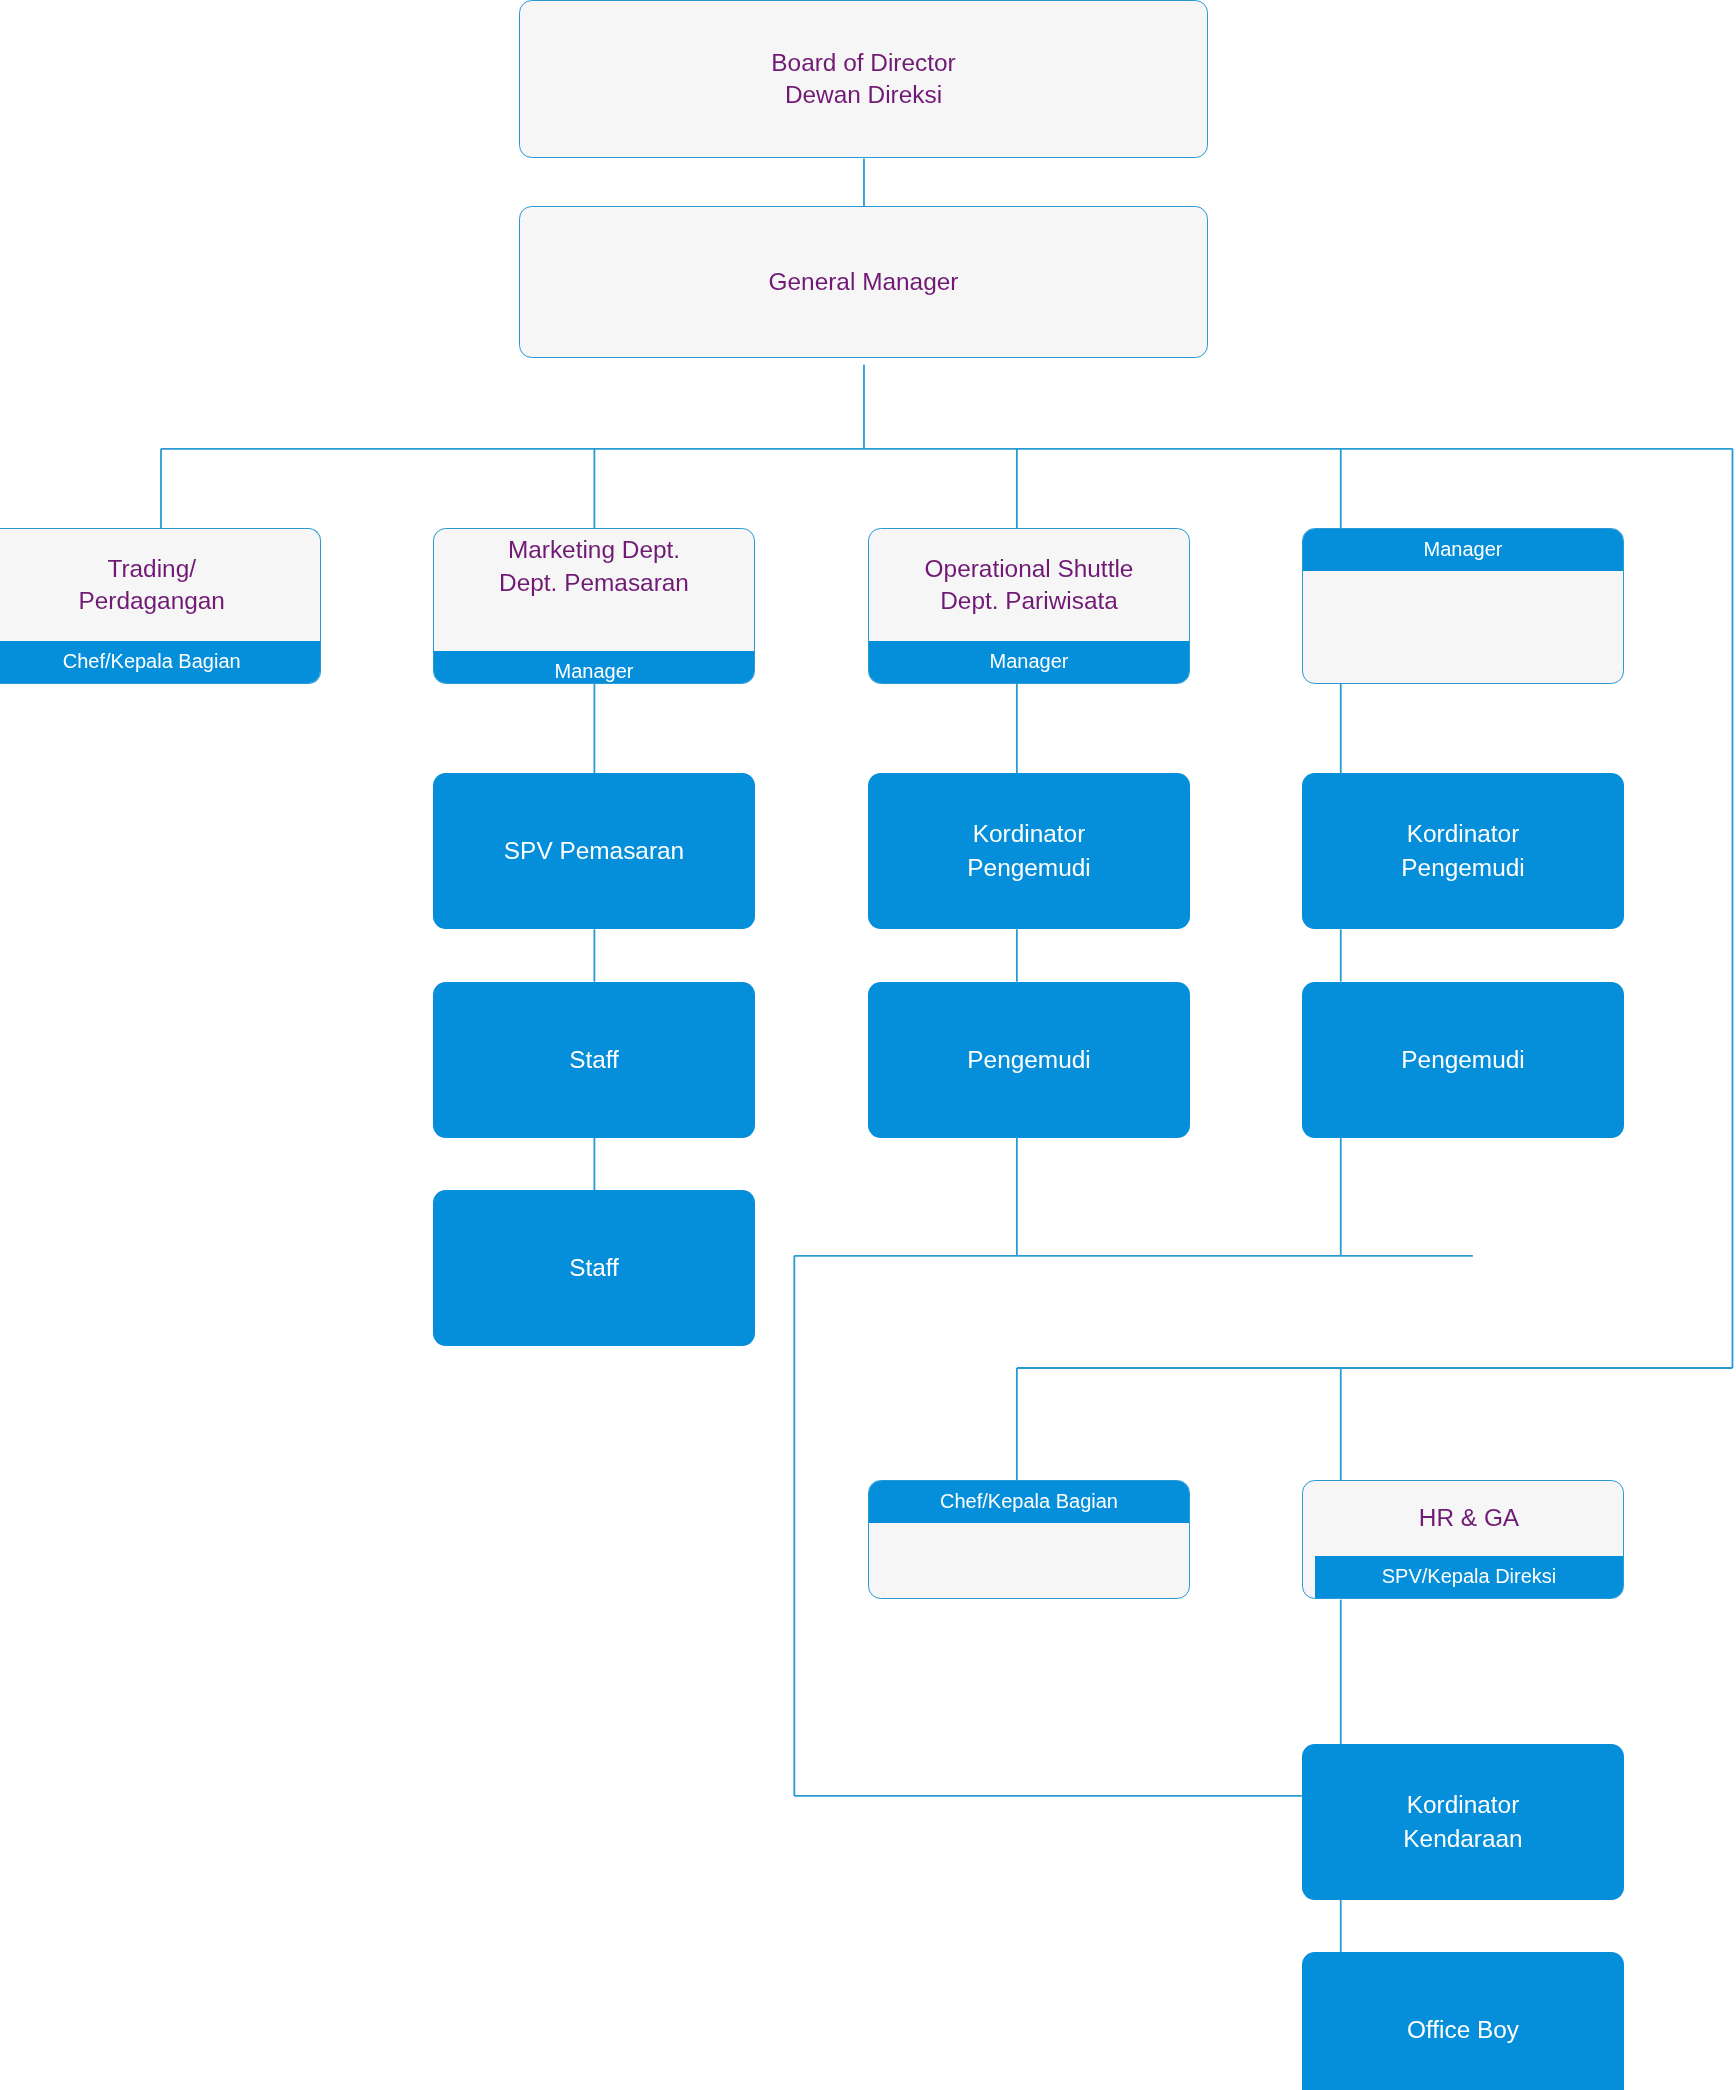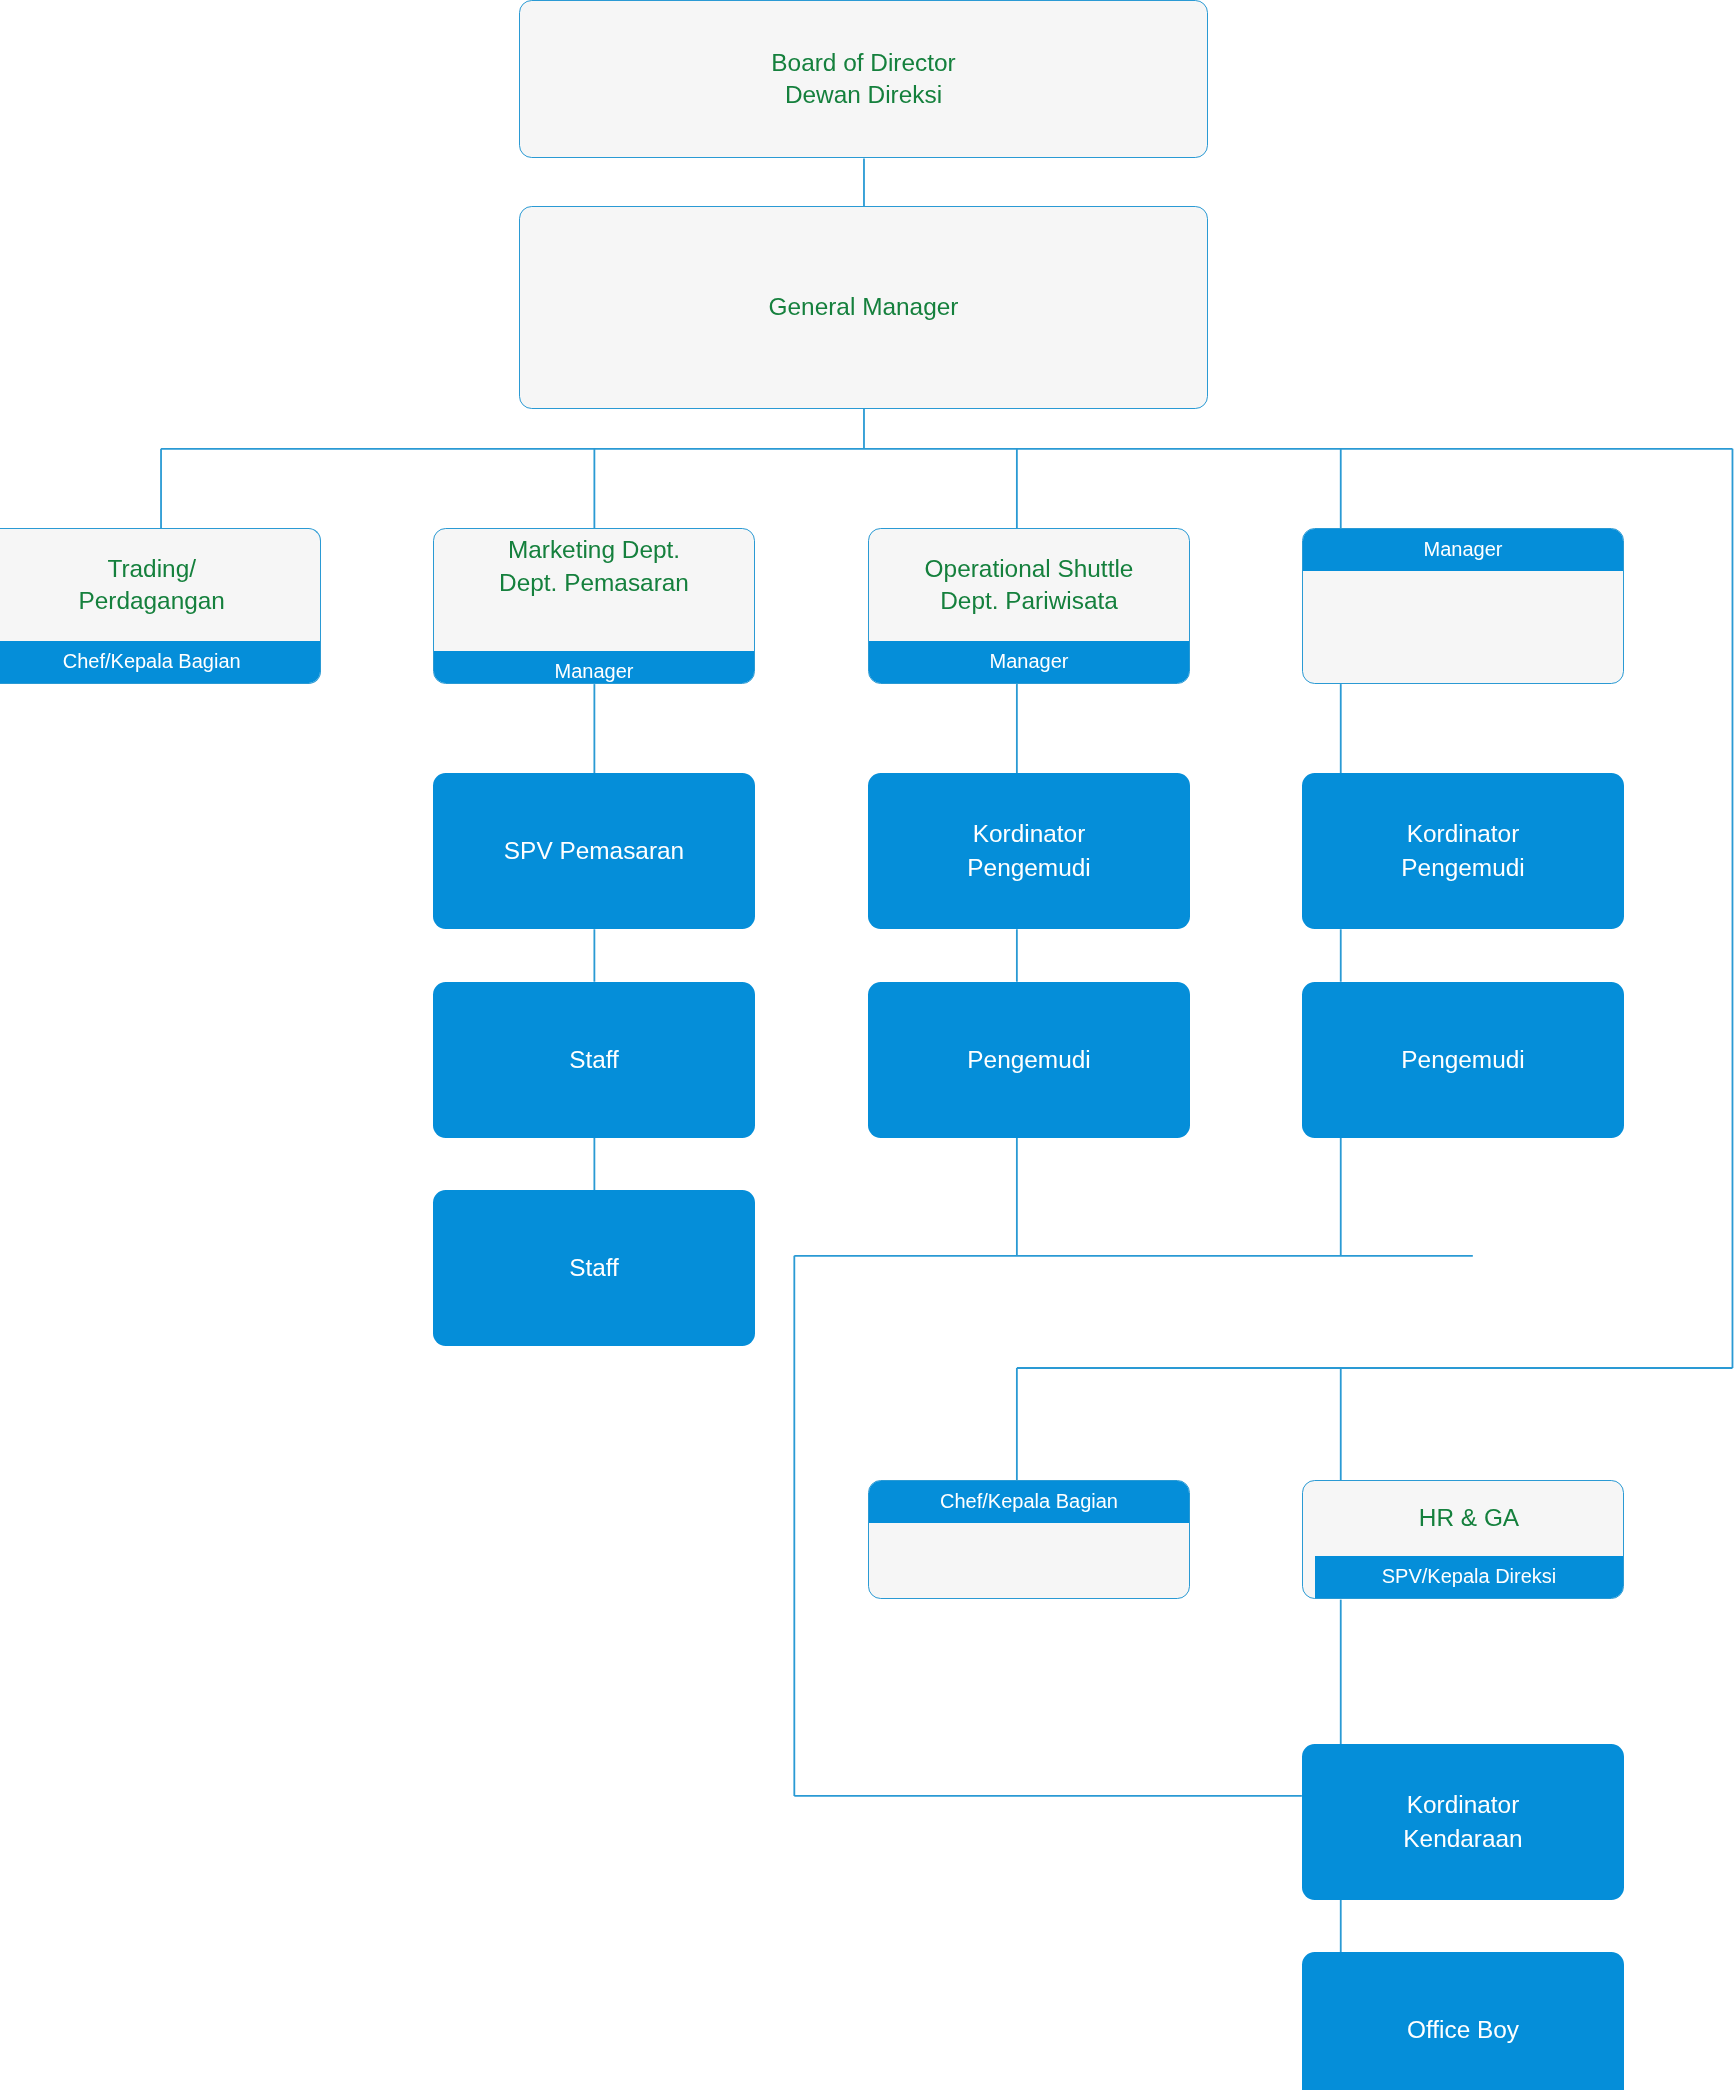--- a/index.html
+++ b/index.html
@@ -37,21 +37,21 @@
   .node.light {
     background: #f6f6f6;
     border: 1.8px solid #2a9ad4;
   }
   .node.light .node-title {
     flex: 1 1 auto;
     display: flex;
     align-items: center;
     justify-content: center;
     text-align: center;
-    color: #15803d;
+    color: #701a75;
     font-size: 24.4px;
     line-height: 1.32;
     padding: 5.4px 12.7px;
     white-space: pre-line;
   }
   .node.light .node-role {
     flex: 0 0 auto;
     background: #058ed9;
     color: #ffffff;
     font-size: 20px;
@@ -120,21 +120,21 @@
         <path d="M 1482 1768 L 1482 1928"></path>
         <path d="M 1482 2100 L 1482 2158"></path>
       </g>
   </svg>
 
   <div id="node-layer">
       <div class="node light" style="left: 519px; top: 0px; width: 689px; height: 158px;">
         <div class="node-title">Board of Director
 Dewan Direksi</div>
       </div>
-      <div class="node light" style="left: 519px; top: 206px; width: 689px; height: 203px;">
+      <div class="node light" style="left: 519px; top: 206px; width: 689px; height: 152px;">
         <div class="node-title">General Manager</div>
       </div>
       <div class="node light clipped-left" style="left: -16.3px; top: 528px; width: 337px; height: 156px;">
         <div class="node-title">Trading/
 Perdagangan</div>
         <div class="node-role">Chef/Kepala Bagian</div>
       </div>
       <div class="node light" style="left: 433px; top: 528px; width: 322px; height: 156px; gap: 47px;">
         <div class="node-title">Marketing Dept.
 Dept. Pemasaran</div>

